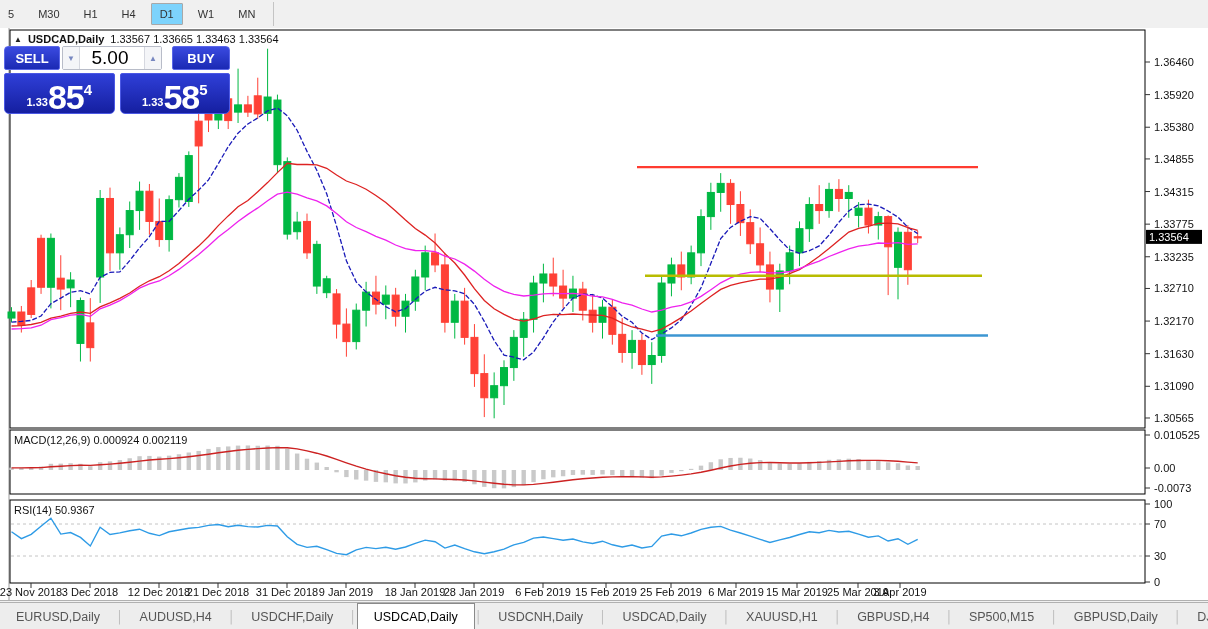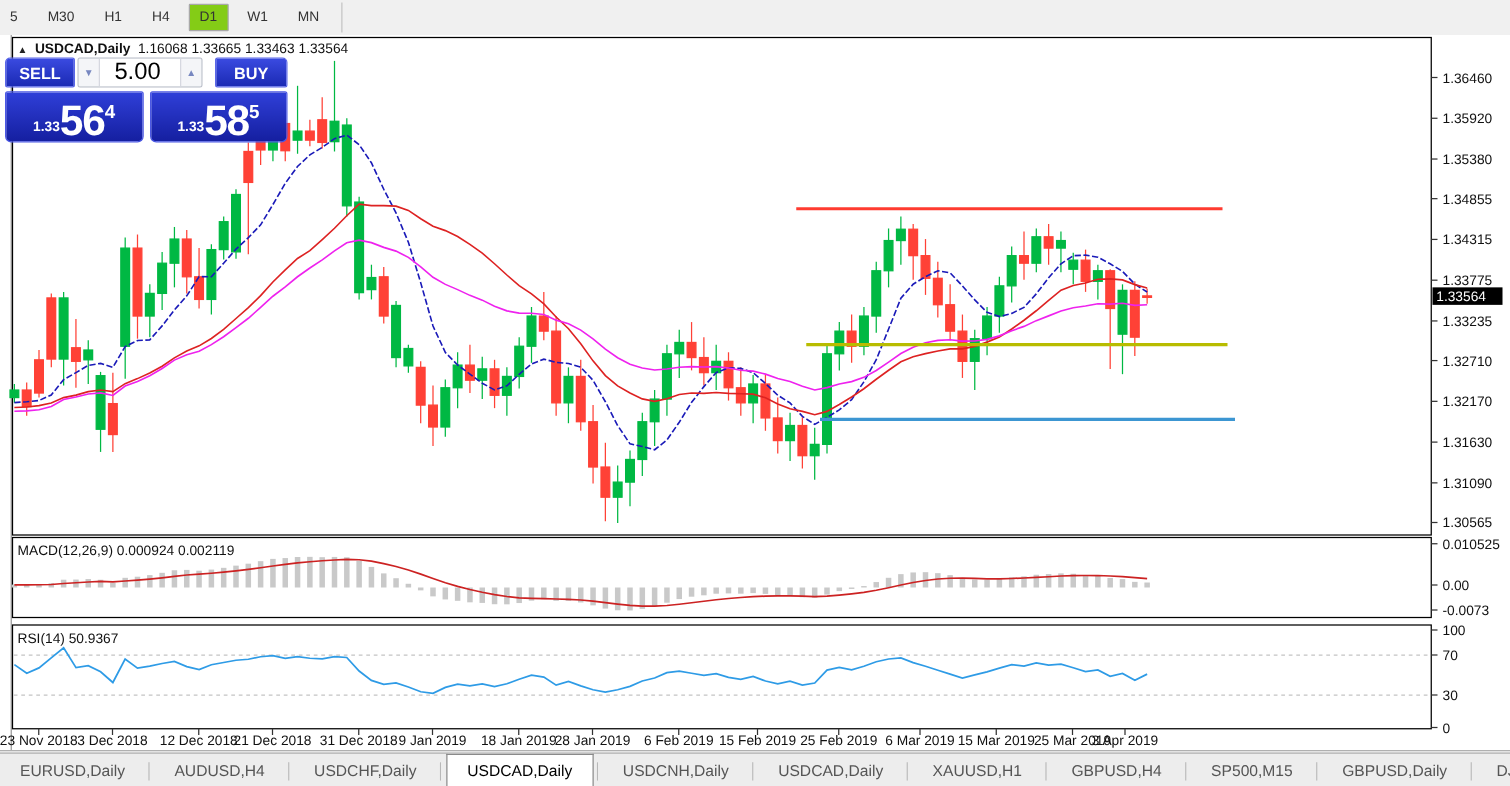--- a/index.html
+++ b/index.html
@@ -1,20 +1,20 @@
 <!DOCTYPE html>
 <html><head>
 <meta charset="utf-8">
 <style>
   html,body{margin:0;padding:0;width:1208px;height:629px;overflow:hidden;
     background:#f0f0f0;font-family:"Liberation Sans",sans-serif;-webkit-font-smoothing:antialiased;}
   .toolbar{position:absolute;left:0;top:0;width:1208px;height:28px;background:#f0f0f0;
     display:flex;align-items:center;z-index:20;}
   .tf-btn{font-size:11px;color:#333;padding:4px 8px;margin:0 3px;border:1px solid transparent;cursor:default;}
-  .tf-btn.active{background:#84cc16;border:1px solid #a8a8a8;border-radius:1px;}
+  .tf-btn.active{background:#7dd3fc;border:1px solid #a8a8a8;border-radius:1px;}
   .tb-sep{width:1px;height:24px;background:#c4c4c4;margin-left:6px;}
   #chart-svg{position:absolute;left:0;top:0;z-index:1;}
   .chart-title{position:absolute;left:14px;top:33px;z-index:4;font-size:11px;color:#111;
     display:flex;align-items:center;gap:6px;}
   .chart-title .tri{font-size:8px;color:#222;}
   .chart-title b{font-weight:700;}
   
   .widget{position:absolute;left:4px;top:46px;width:226px;z-index:6;}
   .w-row1{display:flex;height:24px;gap:2px;}
   .btn-blue{background:linear-gradient(#3a4ae0,#1b2ab4);border:1px solid #5a67e8;color:#fff;
@@ -441,37 +441,37 @@
       <line x1="858" y1="583" x2="858" y2="588" stroke="#333"></line>
       <text x="858" y="596" font-family="&quot;Liberation Sans&quot;,sans-serif" font-size="11" fill="#111111" text-anchor="middle">25 Mar 2019</text>
       <line x1="900" y1="583" x2="900" y2="588" stroke="#333"></line>
       <text x="900" y="596" font-family="&quot;Liberation Sans&quot;,sans-serif" font-size="11" fill="#111111" text-anchor="middle">3 Apr 2019</text>
     </g>
   </svg>
 
 <div class="chart-title">
   <span class="tri">▲</span>
   <span><b>USDCAD,Daily</b></span>
-  <span>1.16068 1.33665 1.33463 1.33564</span>
+  <span>1.33567 1.33665 1.33463 1.33564</span>
 </div>
 
 <div class="widget">
   <div class="w-row1">
     <div class="btn-blue sell-btn">SELL</div>
     <div class="vol-group">
       <div class="spin down">▼</div>
       <input class="vol-input" value="5.00" style="">
       <div class="spin up">▲</div>
     </div>
     <div class="btn-blue buy-btn">BUY</div>
   </div>
   <div class="w-row2">
     <div class="price-box">
       <span class="p-small">1.33</span>
-      <span class="p-big">56</span>
+      <span class="p-big">85</span>
       <span class="p-sup">4</span>
     </div>
     <div class="price-box">
       <span class="p-small">1.33</span>
       <span class="p-big">58</span>
       <span class="p-sup">5</span>
     </div>
   </div>
 </div>
 

